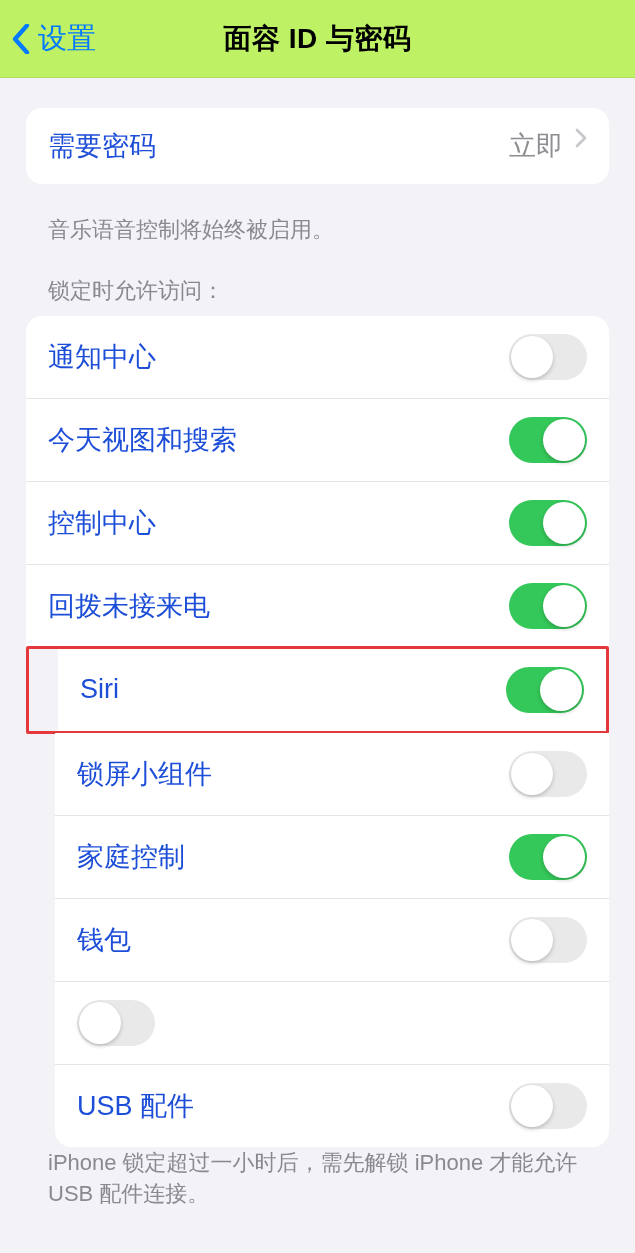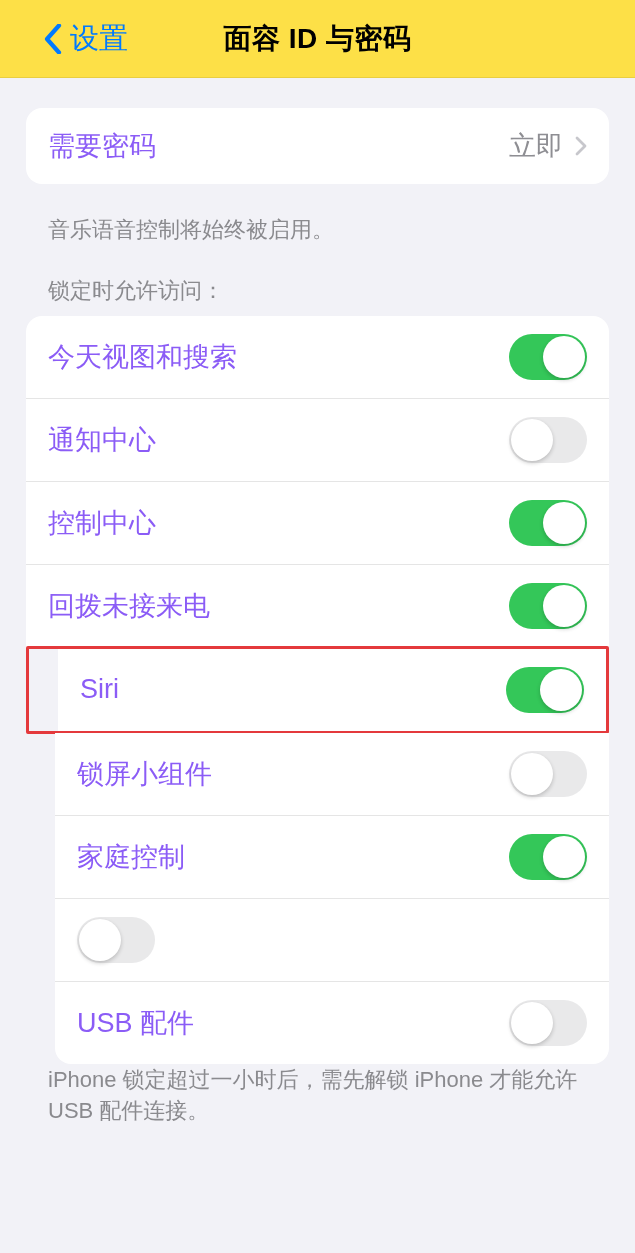--- a/index.html
+++ b/index.html
@@ -10,26 +10,25 @@
     }
     body {
       font-family: -apple-system, "SF Pro Text", "Helvetica Neue", sans-serif;
       background: #f2f2f7;
       width: 635px;
       height: 1253px;
       overflow: hidden;
     }
     .nav-bar {
       height: 78px;
-      background: #fde047;
+      background: #bef264;
       display: flex;
       align-items: center;
       position: relative;
       border-bottom: 1px solid rgba(0,0,0,0.08);
-      padding-left: 32px;
     }
     .back-button {
       display: flex;
       align-items: center;
       padding-left: 12px;
       color: #007aff;
       font-size: 29px;
       cursor: pointer;
     }
     .back-chevron {
@@ -76,32 +75,31 @@
       padding: 18px 22px;
       min-height: 76px;
       position: relative;
       border-bottom: 1px solid rgba(0,0,0,0.1);
     }
     .cell:last-child {
       border-bottom: none;
     }
     .cell-label {
       font-size: 27px;
-      color: #8b5cf6;
+      color: #1d4ed8;
       font-weight: 400;
       text-align: center;
     }
     .cell-value {
       font-size: 27px;
       color: #8e8e93;
       margin-right: 12px;
     }
     .cell-right {
       display: flex;
-      align-items: center;
     }
     .chevron-right {
       width: 12px;
       height: 20px;
     }
     .footer-text {
       font-size: 22px;
       color: #8a8a8e;
       padding: 1px 22px 0 22px;
       line-height: 1.4;
@@ -199,28 +197,28 @@
 
   <div class="spacer"></div>
 
   <div class="footer-text">音乐语音控制将始终被启用。</div>
 
   <div class="header-text">锁定时允许访问：</div>
 
   <div class="group-wrap">
     <div class="cell-group group-top" style="border-bottom-left-radius:0;border-bottom-right-radius:0">
       <div class="cell">
+        <span class="cell-label">通知中心</span>
+        <div class="toggle off">
+            <div class="toggle-knob"></div>
+          </div>
+      </div>
+      <div class="cell">
         <span class="cell-label">今天视图和搜索</span>
         <div class="toggle on">
-            <div class="toggle-knob"></div>
-          </div>
-      </div>
-      <div class="cell">
-        <span class="cell-label">通知中心</span>
-        <div class="toggle off">
             <div class="toggle-knob"></div>
           </div>
       </div>
       <div class="cell">
         <span class="cell-label">控制中心</span>
         <div class="toggle on">
             <div class="toggle-knob"></div>
           </div>
       </div>
       <div class="cell no-border-bottom">
@@ -251,20 +249,26 @@
             <div class="toggle-knob"></div>
           </div>
       </div>
       <div class="cell">
         <span class="cell-label">家庭控制</span>
         <div class="toggle on">
             <div class="toggle-knob"></div>
           </div>
       </div>
       <div class="cell">
+        <span class="cell-label">钱包</span>
+        <div class="toggle off">
+            <div class="toggle-knob"></div>
+          </div>
+      </div>
+      <div class="cell">
         <div class="toggle off">
             <div class="toggle-knob"></div>
           </div>
       </div>
       <div class="cell no-border-bottom">
         <span class="cell-label">USB 配件</span>
         <div class="toggle off">
             <div class="toggle-knob"></div>
           </div>
       </div>

